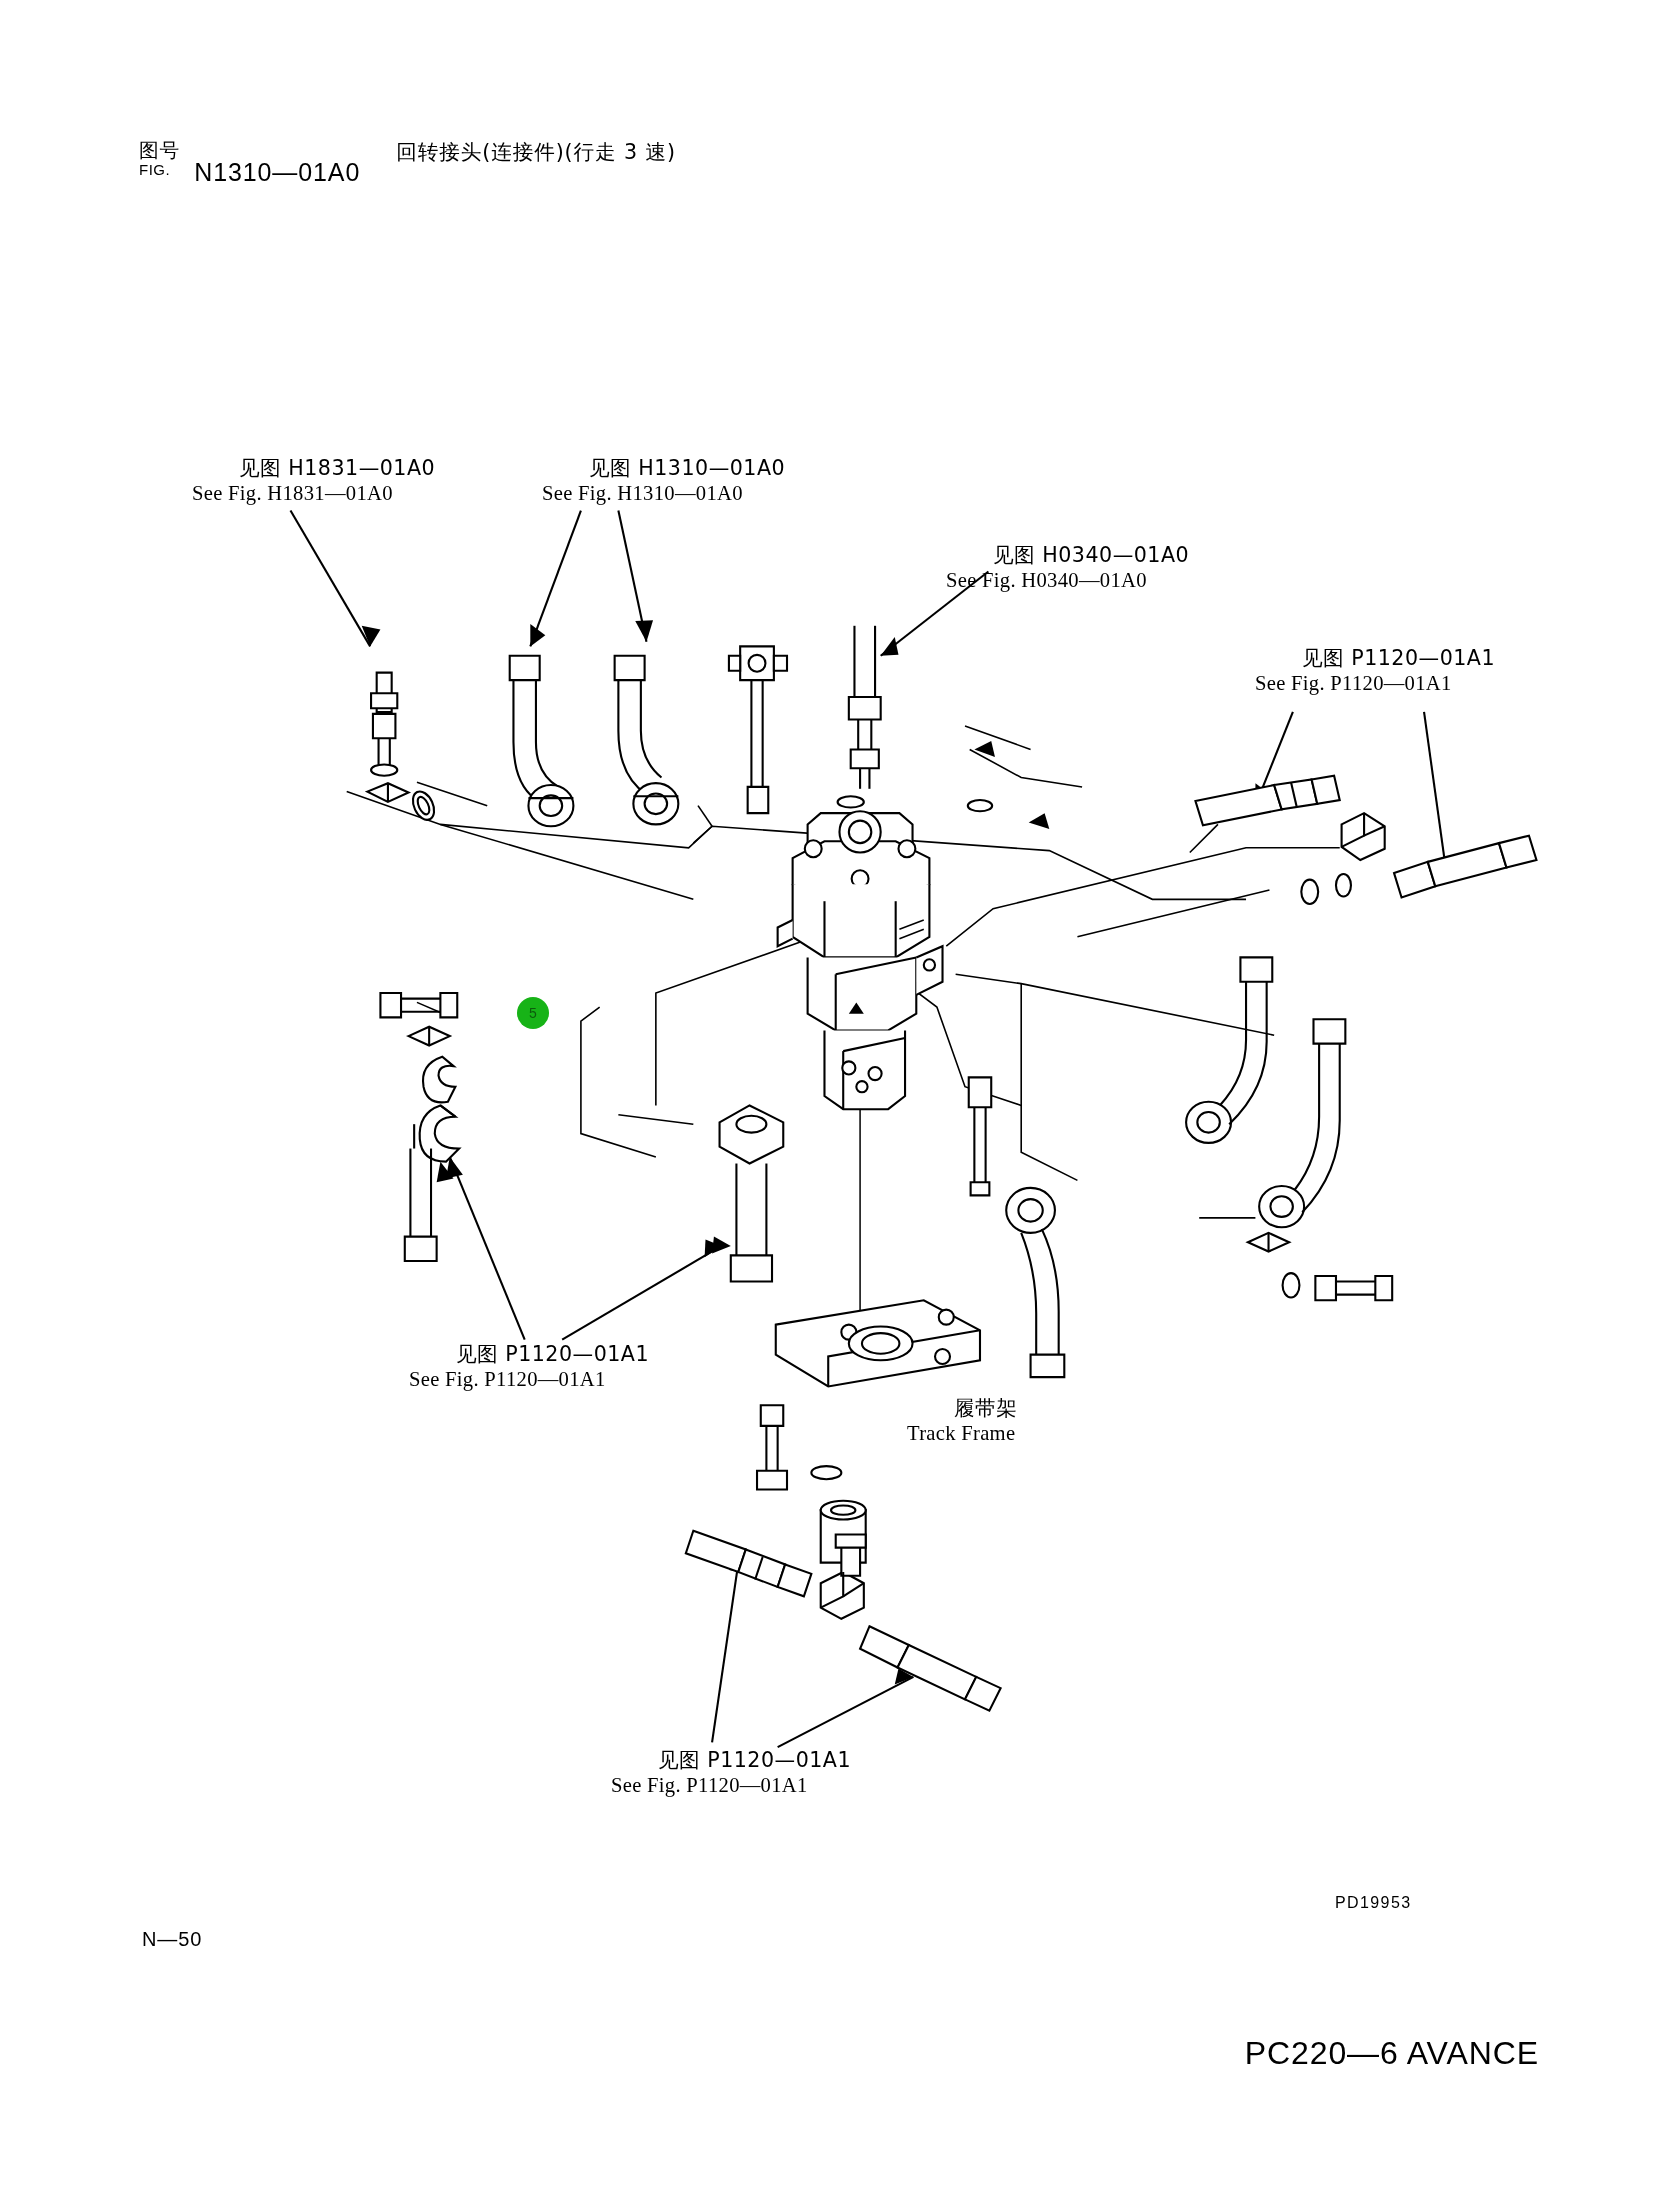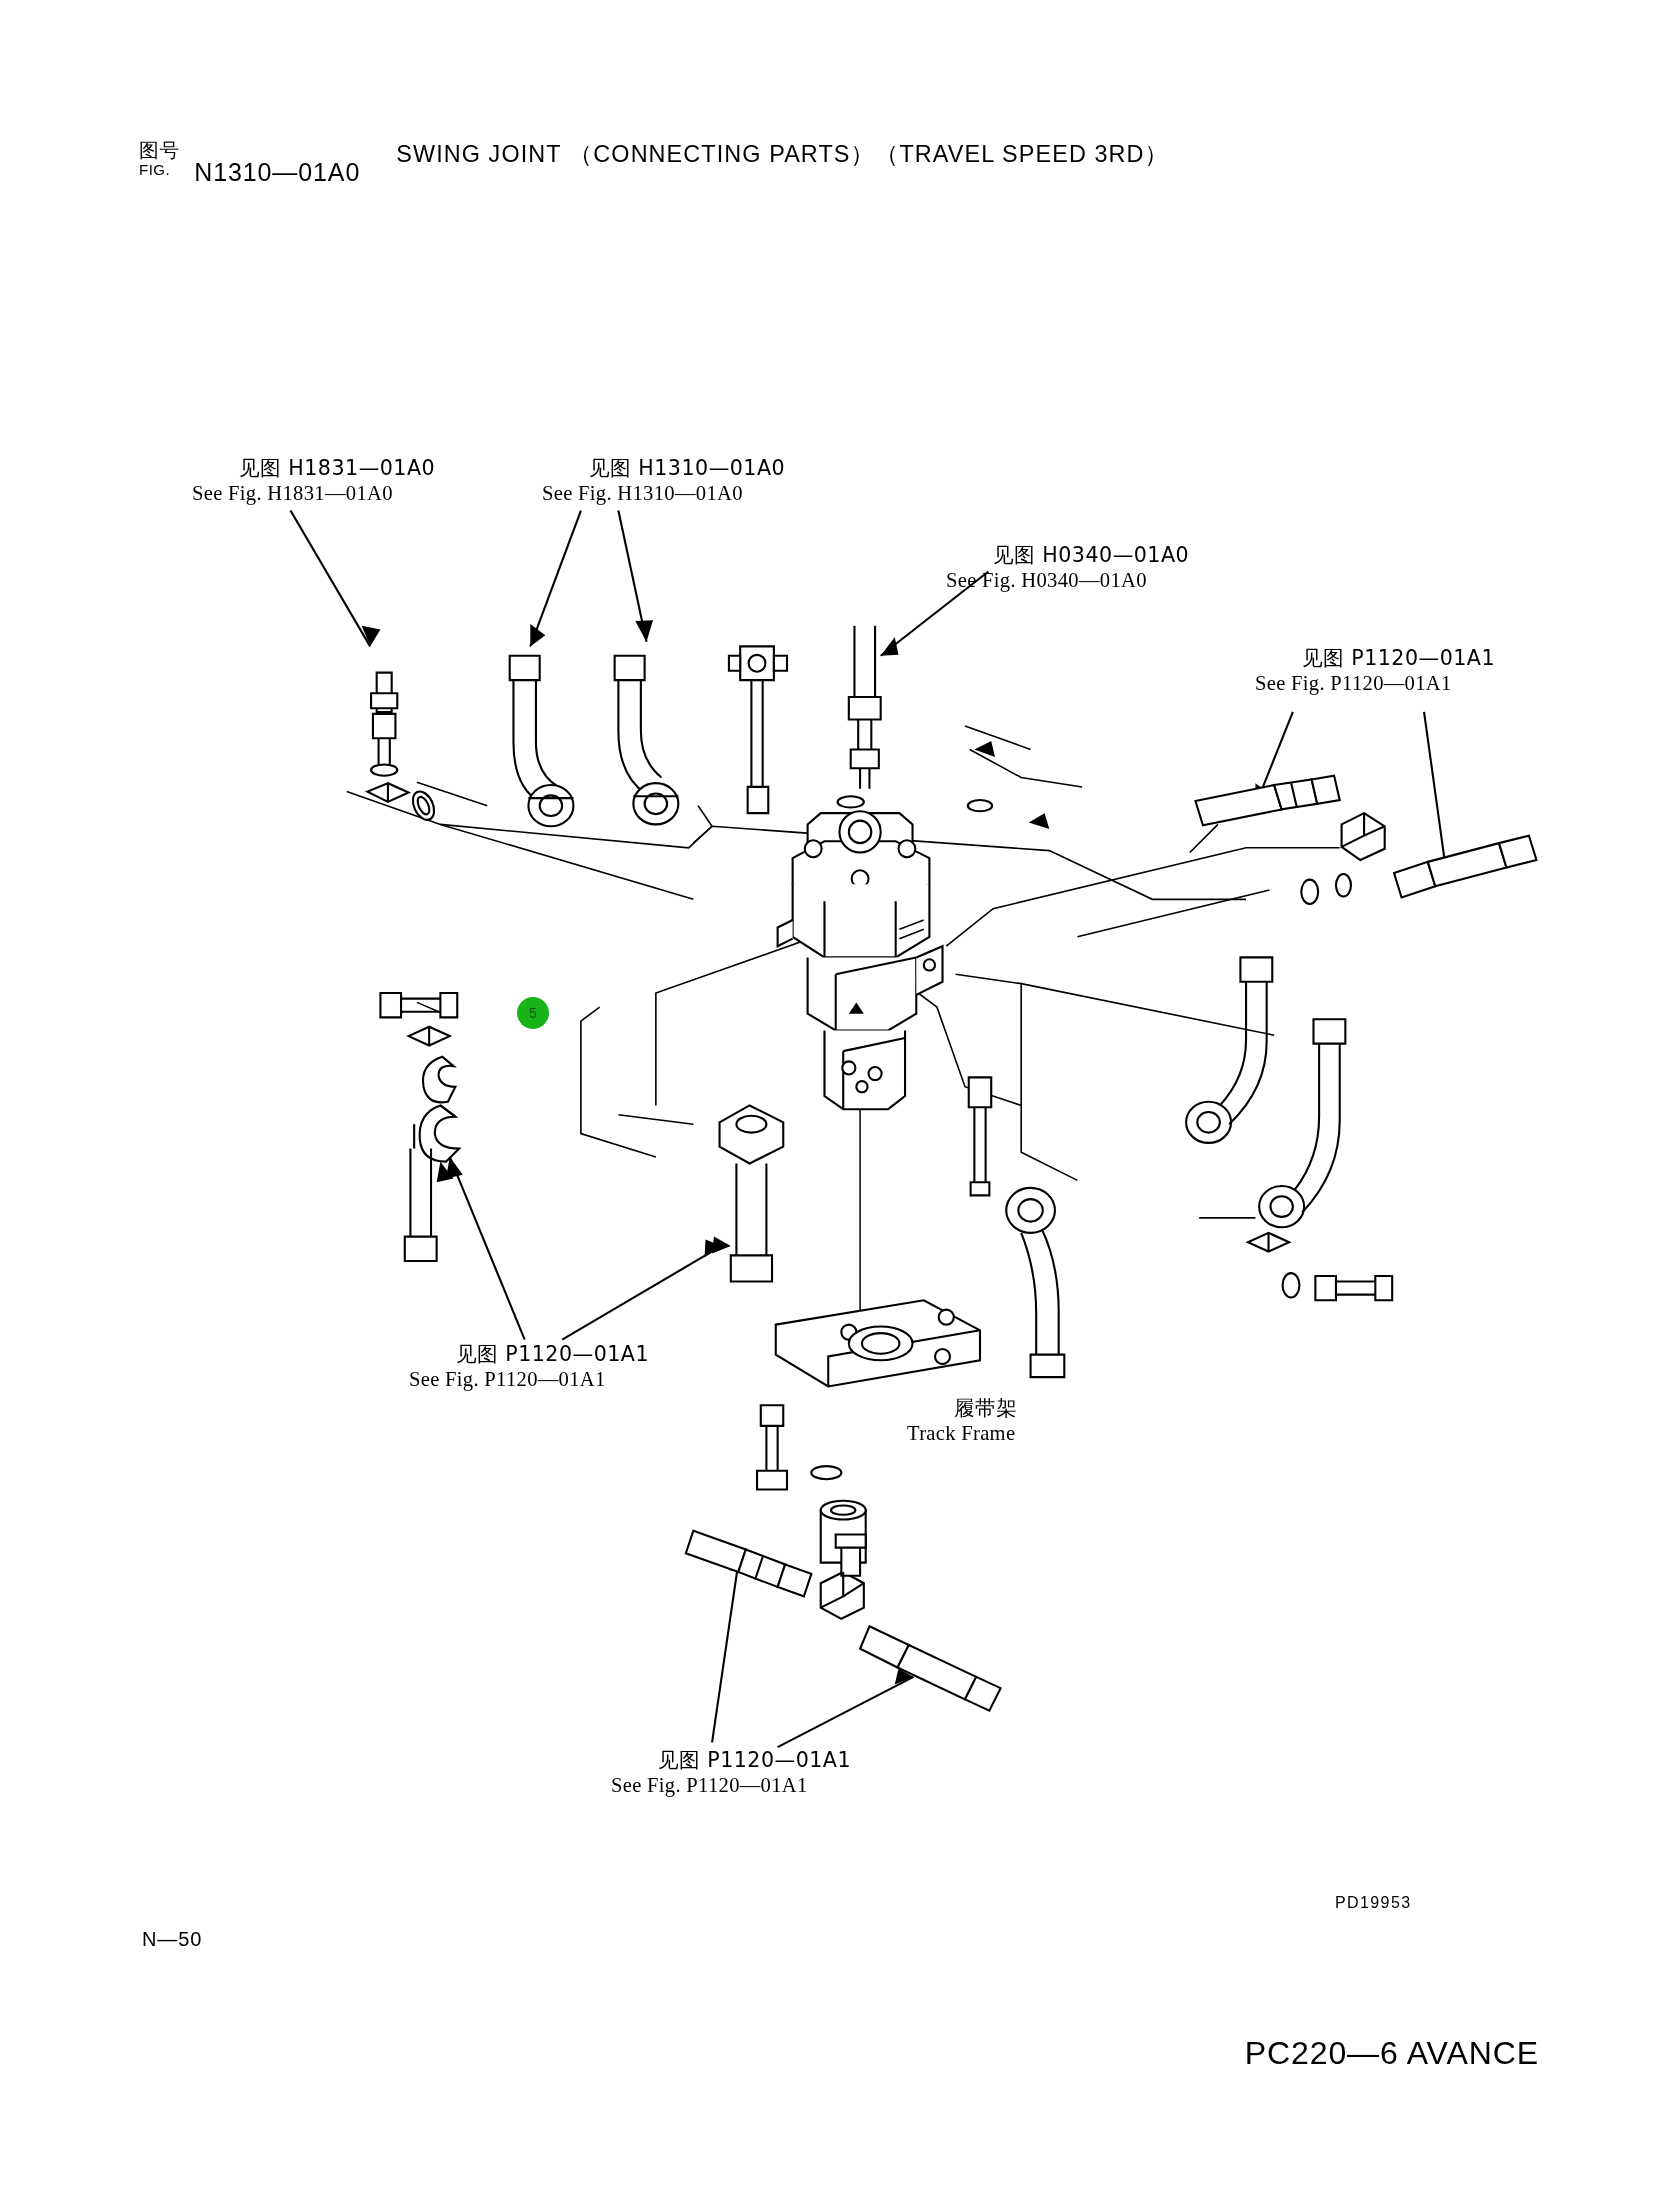--- a/index.html
+++ b/index.html
@@ -147,21 +147,21 @@
 
 <div class="page">
 
   <div class="fig-header">
     <div class="fig-label-block">
       <span class="fig-label-cn">图号</span>
       <span class="fig-label-en">FIG.</span>
     </div>
     <div class="fig-number">N1310—01A0</div>
     <div class="fig-title-block">
-      <span class="fig-title-en">SWING JOINT （CONNECTING PARTS）（TRAVEL SPEED 3RD）</span>
+      <span class="fig-title-cn">回转接头(连接件)(行走 3 速)</span>
     </div>
   </div>
 
   <svg id="drawing" width="1678" height="2209" viewBox="0 0 1791 2358">
 
     <g stroke="#000" fill="none" stroke-width="2.1">
 
       <path d="M310,545 L395,690"></path>
       <polygon class="fillk" points="395,690 386,668 406,672"></polygon>
 

